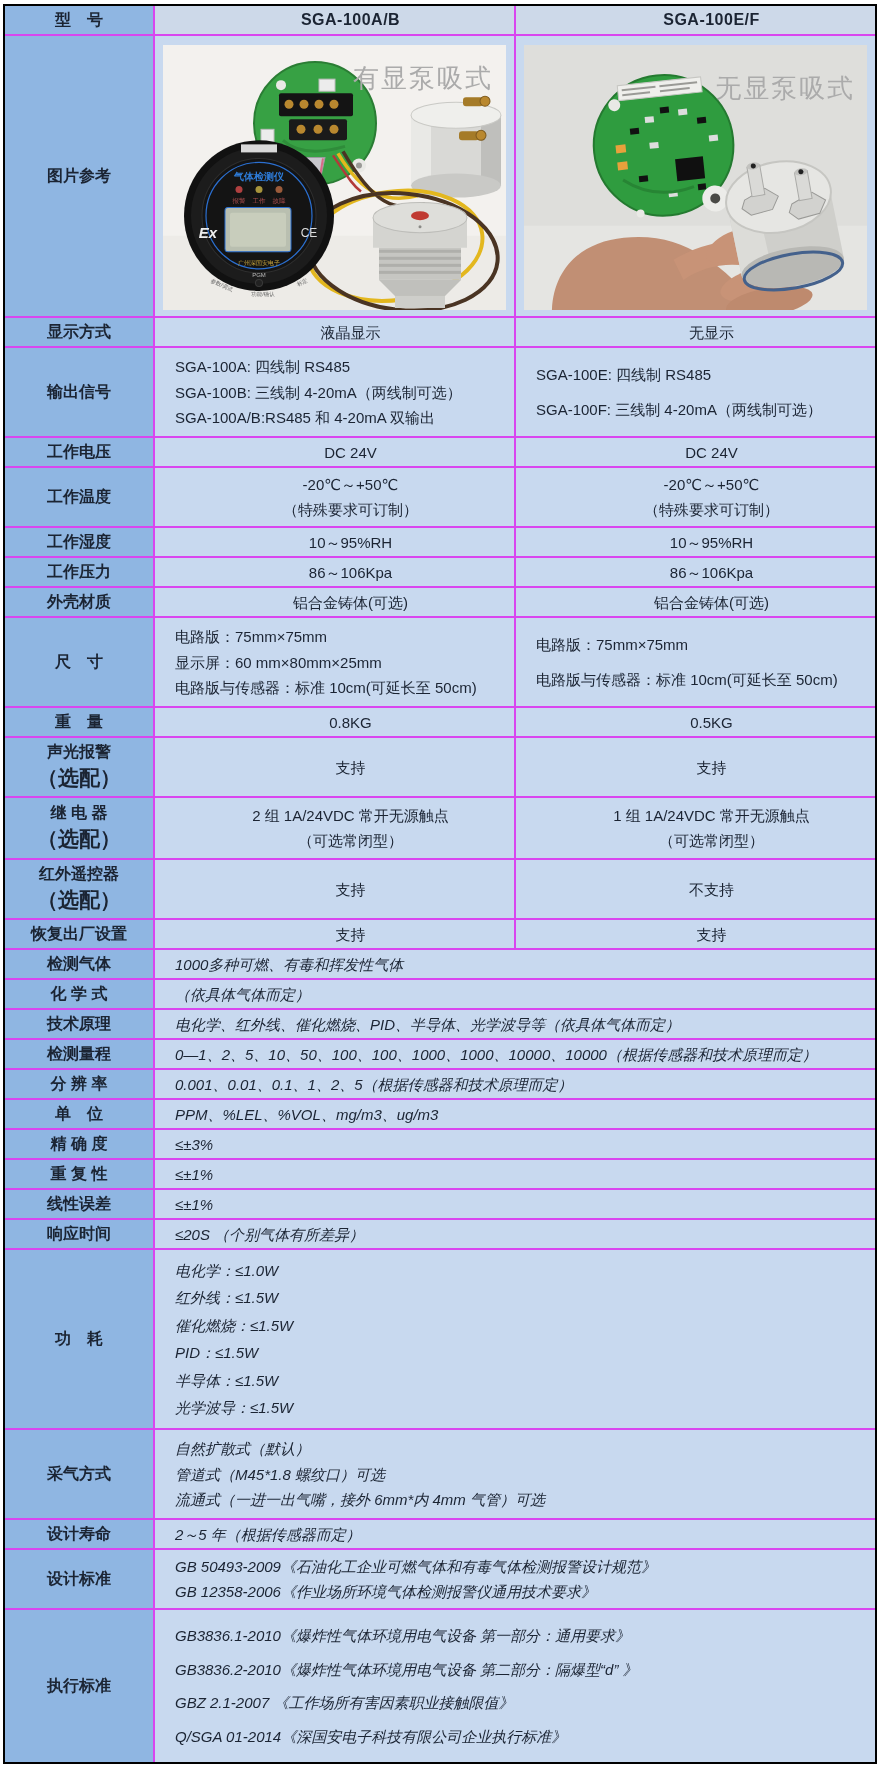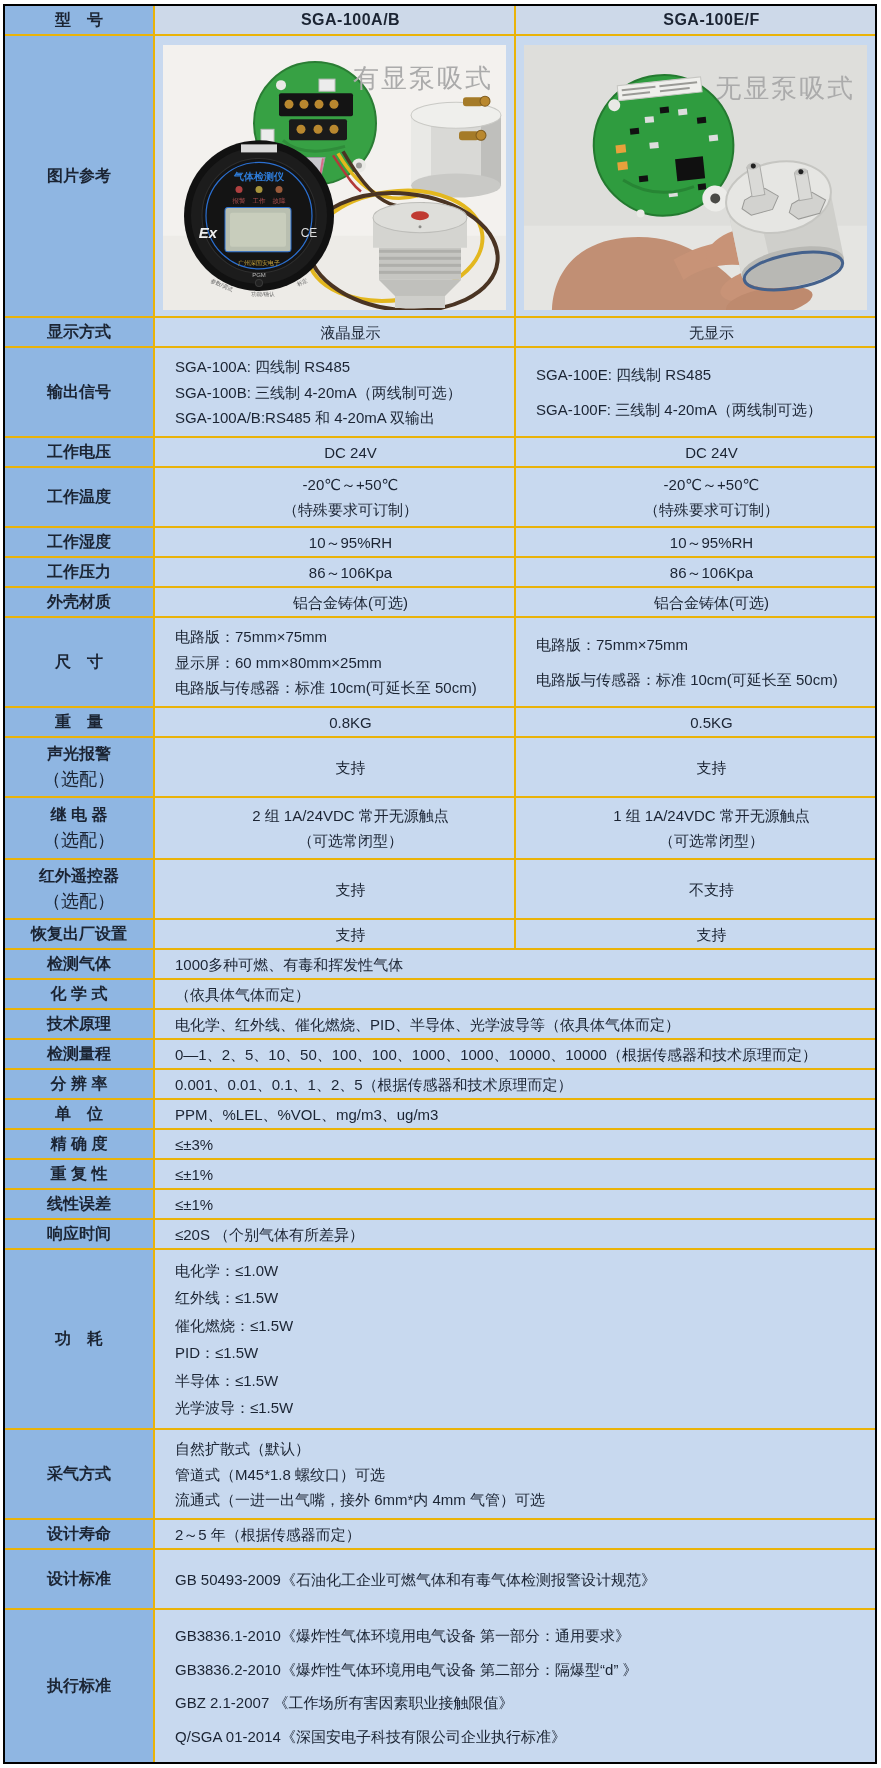--- a/index.html
+++ b/index.html
@@ -1,31 +1,31 @@
 <!DOCTYPE html>
 <html><head>
 <meta charset="utf-8">
 <style>
   html,body{margin:0;padding:0;background:#fff;}
   .page{box-sizing:border-box;width:881px;min-height:1768px;background:#fff;padding:4px 0 6px 3px;
         font-family:"Liberation Sans","DejaVu Sans",sans-serif;color:#1b2433;}
   .tbl{box-sizing:border-box;width:874px;display:grid;
        grid-template-columns:148px 359px 1fr;
        grid-template-rows:28px 280px 28px 88px 28px 58px 28px 28px 28px 88px 28px 58px 60px 58px 28px 28px 28px 28px 28px 28px 28px 28px 28px 28px 28px 178px 88px 28px 58px 152px;
-       gap:2px;background:#eab308;border:2px solid #000;}
+       gap:2px;background:#d946ef;border:2px solid #000;}
   .r{display:contents;}
   .lab{background:#8FB6E2;display:flex;flex-direction:column;align-items:center;justify-content:center;
        font-weight:bold;font-size:16px;line-height:1.45;text-align:center;}
-  .lab .sub{font-weight:normal;font-size:18px;}
+  .lab .sub{font-weight:bold;font-size:21px;}
   .val{background:#C8D9EF;display:flex;flex-direction:column;align-items:center;justify-content:center;
        font-size:15px;line-height:1.4;text-align:center;padding-left:32px;}
   .val.hdr{background:#CDD9E9;font-weight:bold;font-size:16px;letter-spacing:.5px;}
   .val.lft{align-items:flex-start;text-align:left;padding-left:20px;}
   .val.ml{justify-content:space-evenly;padding-top:3px;padding-bottom:3px;}
-  .span2{grid-column:2/4;}
+  .span2{grid-column:2/4;font-style:italic;}
   .photo-cell{background:#C8D9EF;padding:9px 8px 6px 8px;display:flex;}
   .photo{flex:1;position:relative;overflow:hidden;}
   .photo svg{display:block;width:100%;height:100%;}
 </style>
 </head>
 <body>
 
 <div class="page">
 <div class="tbl">
 
@@ -497,20 +497,21 @@
           <div>2～5 年（根据传感器而定）</div>
         </div>
   </div>
 
   <div class="r">
     <div class="lab">
           <span>设计标准</span>
         </div>
     <div class="val lft ml span2">
       <div>GB 50493-2009《石油化工企业可燃气体和有毒气体检测报警设计规范》</div>
+      <div>GB 12358-2006《作业场所环境气体检测报警仪通用技术要求》</div>
     </div>
   </div>
 
   <div class="r">
     <div class="lab">
           <span>执行标准</span>
         </div>
     <div class="val lft ml span2">
       <div>GB3836.1-2010《爆炸性气体环境用电气设备 第一部分：通用要求》</div>
       <div>GB3836.2-2010《爆炸性气体环境用电气设备 第二部分：隔爆型“d” 》</div>

